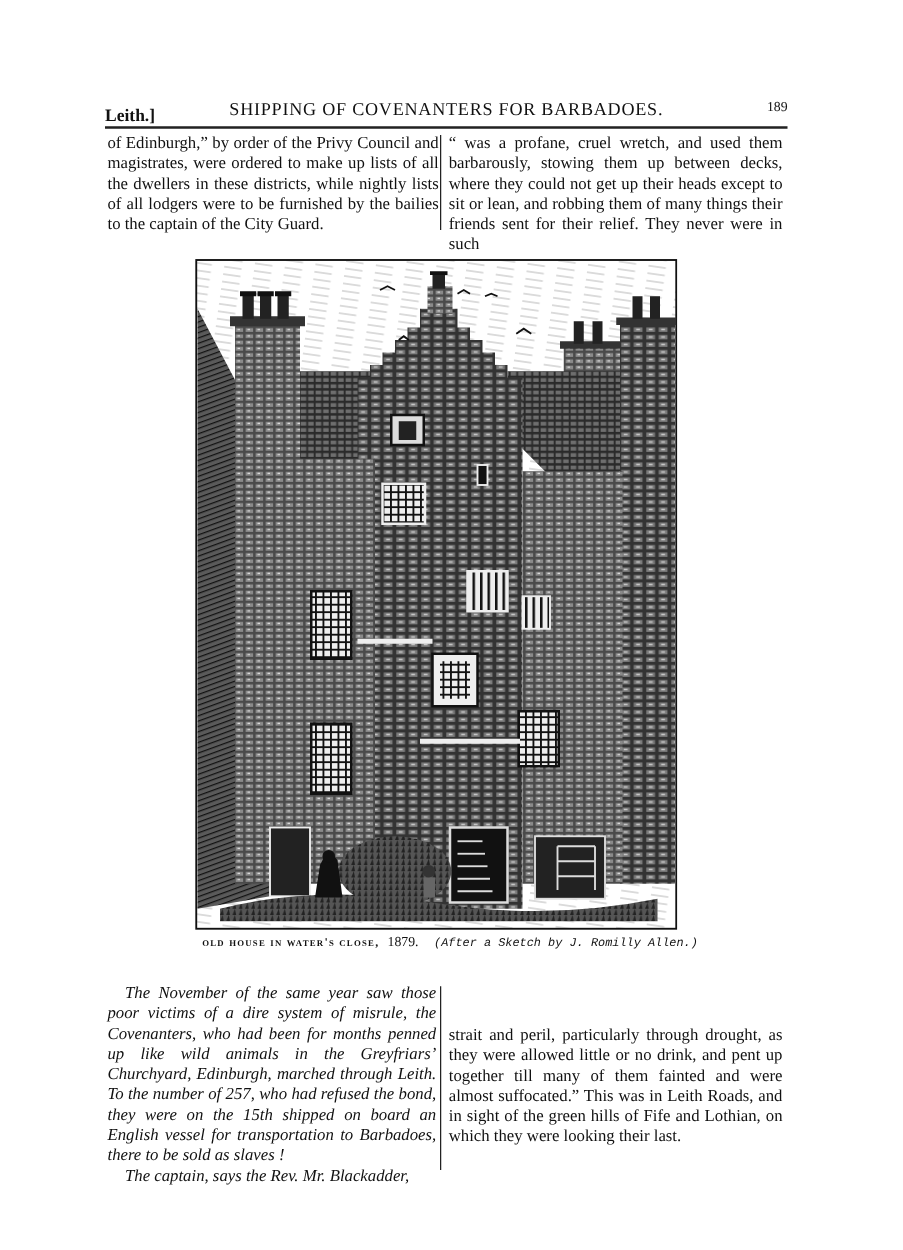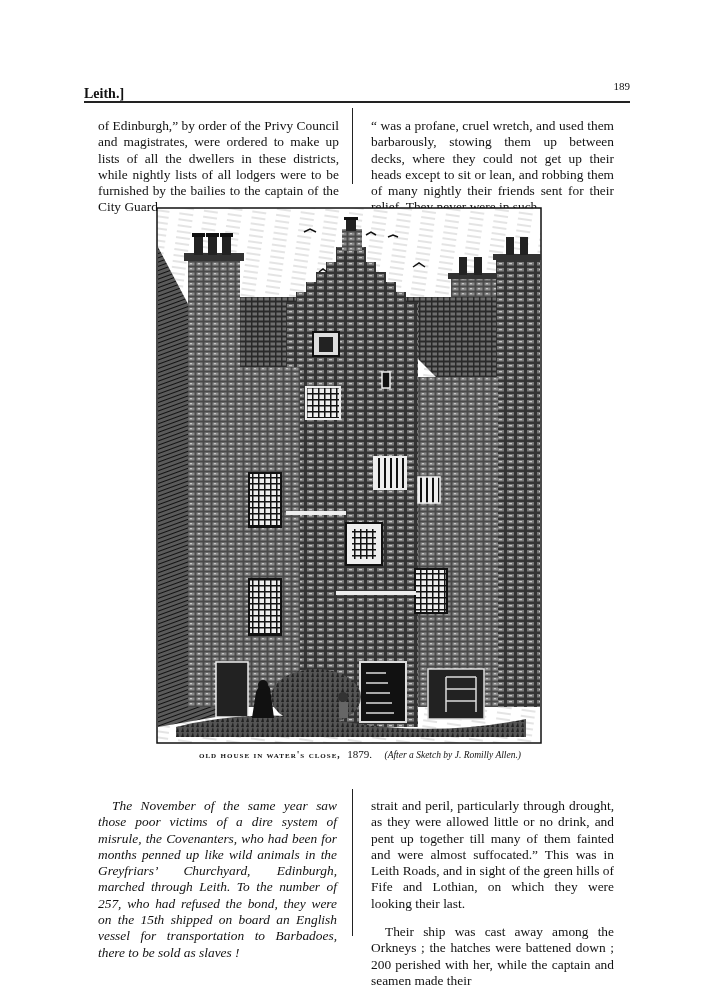--- a/index.html
+++ b/index.html
@@ -5,52 +5,53 @@
   html, body { margin: 0; padding: 0; background: #ffffff; }
   body { width: 722px; height: 1000px; position: relative; overflow: hidden;
          font-family: "Liberation Serif", "DejaVu Serif", serif; color: #111; }
   .header { position: absolute; left: 84px; top: 80px; width: 546px; height: 20px; }
   .header .section { position: absolute; left: 0; top: 6px; font-size: 14px; font-weight: bold; }
   .header .title { position: absolute; left: 0; right: 0; top: 0; text-align: center;
                    font-size: 14.5px; letter-spacing: 0.6px; }
   .header .page { position: absolute; right: 0; top: 0; font-size: 11px; }
   .rule { position: absolute; left: 84px; top: 101px; width: 546px; height: 1.5px; background: #222; }
   .col { position: absolute; font-size: 13.4px; line-height: 16.3px; text-align: justify; }
-  .col p { margin: 12px; }
+  .col p { margin: 0; }
   .col p.indent { text-indent: 14px; }
   .col-top-left { left: 86px; top: 106px; width: 265px; }
   .col-top-right { left: 359px; top: 106px; width: 267px; }
   .col-bot-left { left: 86px; top: 786px; width: 263px; font-style: italic; }
-  .col-bot-right { left: 359px; top: 786px; width: 267px; }
+  .col-bot-right { left: 359px; top: 820px; width: 267px; }
   .divider { position: absolute; width: 1.2px; background: #222; }
   .div-top { left: 352px; top: 108px; height: 76px; }
   .div-bot { left: 352px; top: 789px; height: 147px; }
   .figure { position: absolute; left: 156px; top: 207px; width: 386px; height: 537px; }
   .figure svg { display: block; }
   .caption { position: absolute; left: 150px; top: 748px; width: 420px; text-align: center;
              font-size: 10px; }
   .caption .sc { font-variant: small-caps; letter-spacing: 1px; font-weight: bold; font-size: 9.5px; }
   .caption .yr { font-size: 11px; margin-left: 4px; }
-  .caption .credit { font-style: italic; font-size: 9.5px; margin-left: 10px; }
+  .caption .credit { font-style: italic; font-size: 9.5px; margin-left: 10px; font-family: Liberation Mono, monospace; }
 </style>
 </head>
 <body>
 
 <div class="header">
   <span class="section">Leith.]</span>
+  <span class="title">SHIPPING OF COVENANTERS FOR BARBADOES.</span>
   <span class="page">189</span>
 </div>
 <div class="rule"></div>
 
 <div class="col col-top-left">
   <p>of Edinburgh,” by order of the Privy Council and magistrates, were ordered to make up lists of all the dwellers in these districts, while nightly lists of all lodgers were to be furnished by the bailies to the captain of the City Guard.</p>
 </div>
 <div class="divider div-top"></div>
 <div class="col col-top-right">
-  <p>“ was a profane, cruel wretch, and used them barbarously, stowing them up between decks, where they could not get up their heads except to sit or lean, and robbing them of many nightly their friends sent for their relief.  They never were in such</p>
+  <p>“ was a profane, cruel wretch, and used them barbarously, stowing them up between decks, where they could not get up their heads except to sit or lean, and robbing them of many things their friends sent for their relief.  They never were in such</p>
 </div>
 
 <div class="figure">
   <svg width="386" height="537" viewBox="0 0 386 537" xmlns="http://www.w3.org/2000/svg">
     <defs>
       <pattern id="stone" width="8" height="5" patternUnits="userSpaceOnUse">
         <rect width="8" height="5" fill="#4a4a4a"></rect>
         <rect x="0.5" y="0.5" width="6" height="3" fill="#8a8a8a"></rect>
         <rect x="2" y="1.2" width="2" height="1" fill="#d8d8d8"></rect>
       </pattern>
@@ -179,18 +180,18 @@
 </div>
 
 <div class="caption">
   <span class="sc">old house in water's close,</span>
   <span class="yr">1879.</span>
   <span class="credit">(After a Sketch by J. Romilly Allen.)</span>
 </div>
 
 <div class="col col-bot-left">
   <p class="indent">The November of the same year saw those poor victims of a dire system of misrule, the Covenanters, who had been for months penned up like wild animals in the Greyfriars’ Churchyard, Edinburgh, marched through Leith.  To the number of 257, who had refused the bond, they were on the 15th shipped on board an English vessel for transportation to Barbadoes, there to be sold as slaves !</p>
+  <p class="indent">The captain, says the Rev. Mr. Blackadder,</p>
 </div>
 <div class="divider div-bot"></div>
 <div class="col col-bot-right">
   <p>strait and peril, particularly through drought, as they were allowed little or no drink, and pent up together till many of them fainted and were almost suffocated.”  This was in Leith Roads, and in sight of the green hills of Fife and Lothian, on which they were looking their last.</p>
-  <p class="indent">Their ship was cast away among the Orkneys ; the hatches were battened down ;  200 perished with her, while the captain and seamen made their</p>
 </div>
 
 </body></html>

